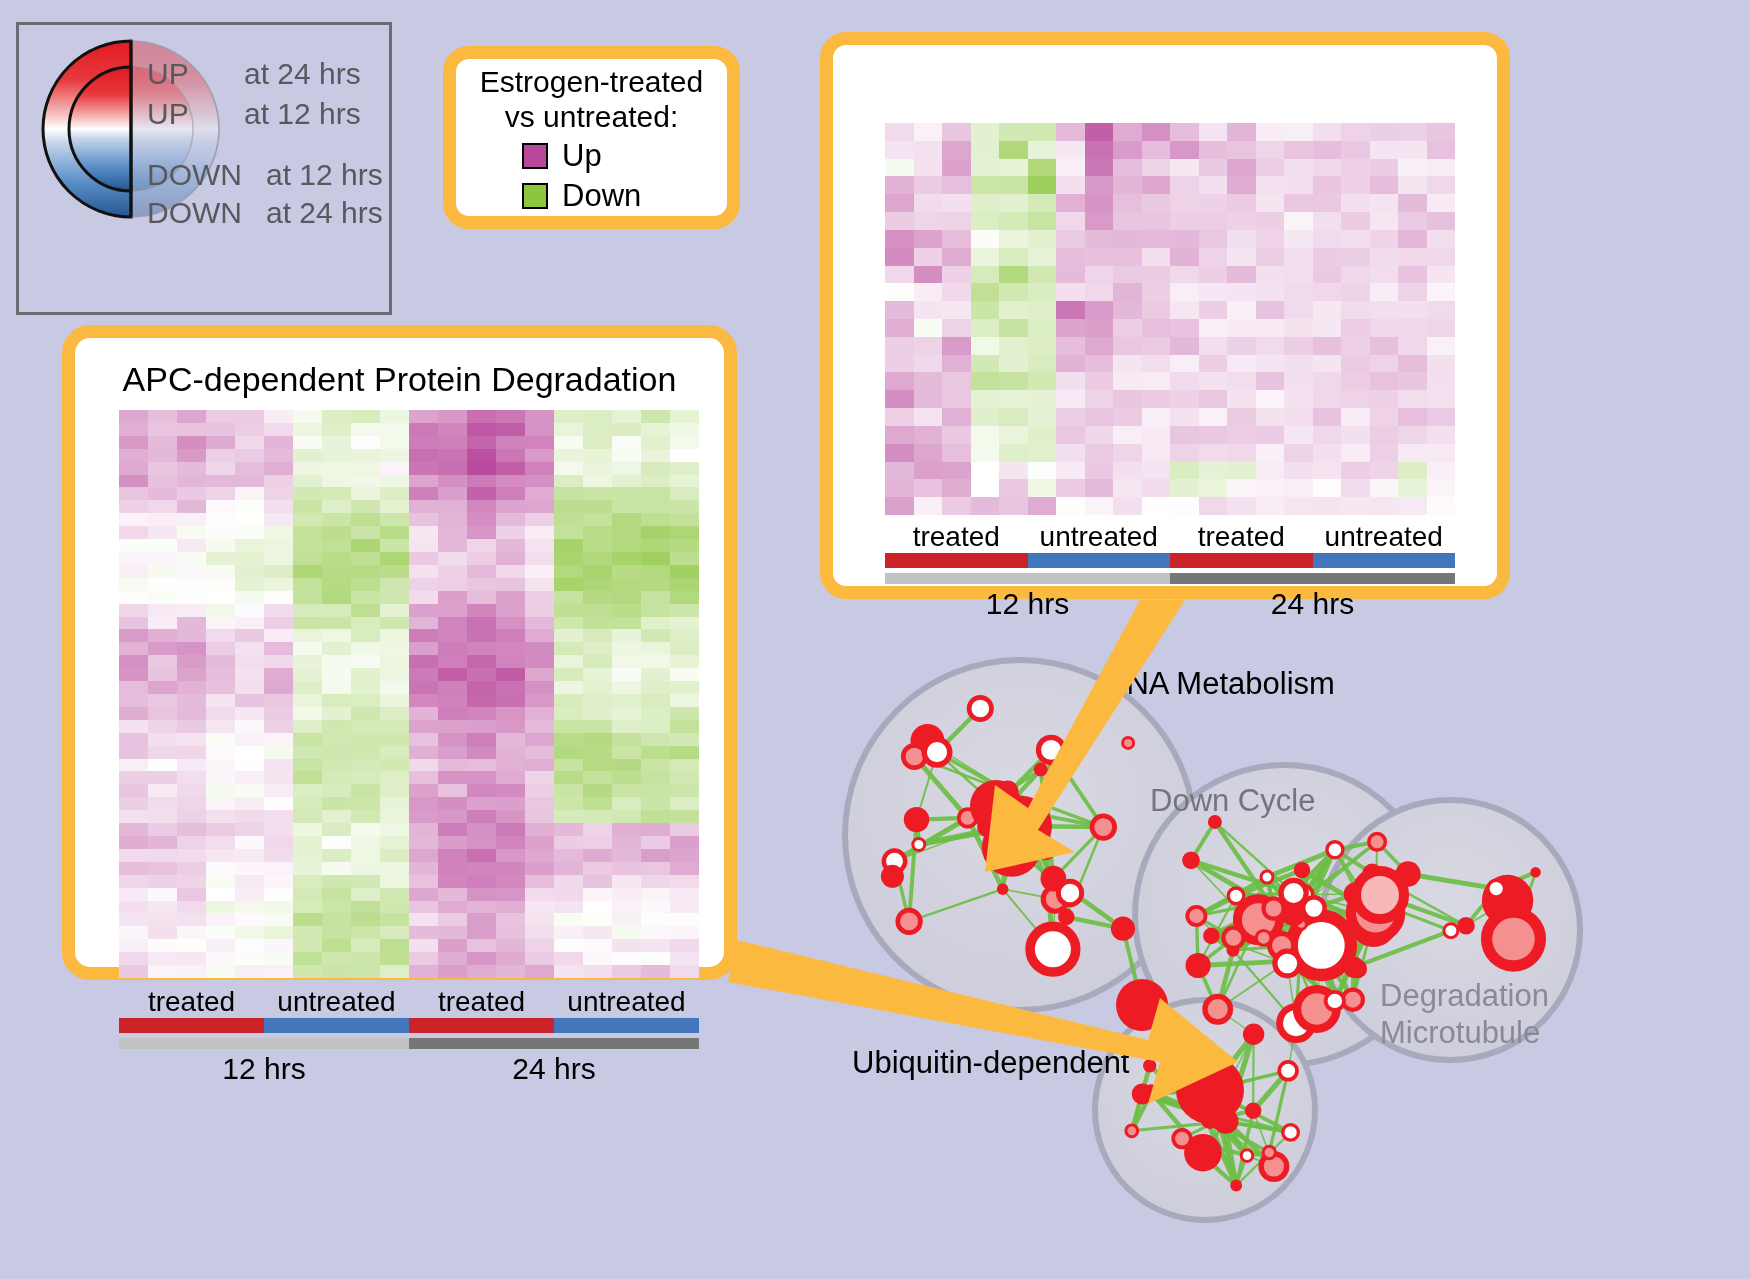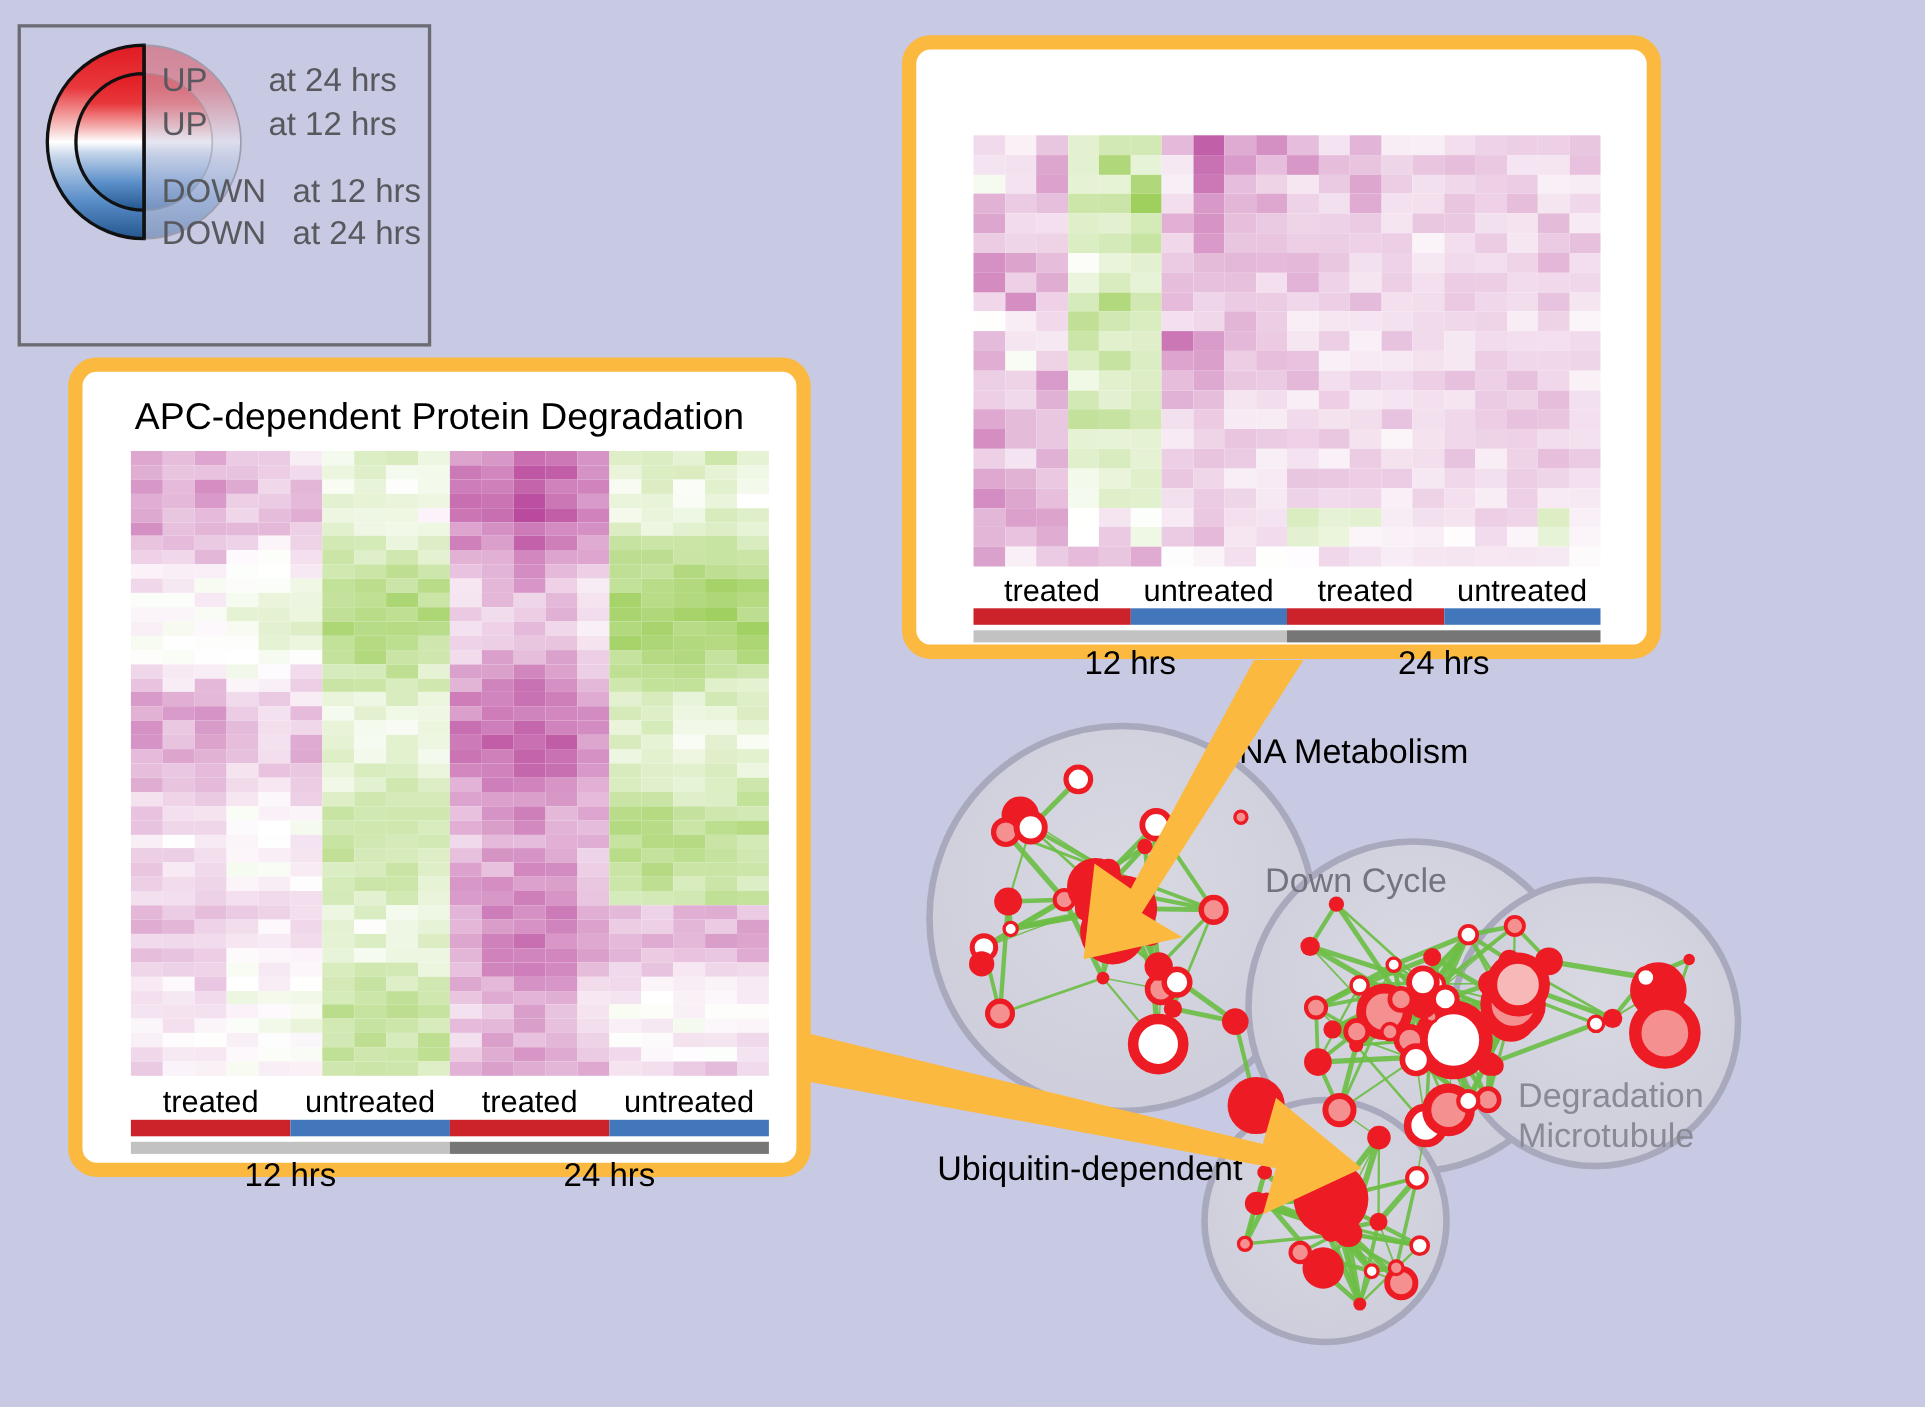--- a/index.html
+++ b/index.html
@@ -40,21 +40,21 @@
     position:absolute;inset:0;display:flex;flex-direction:column;
     align-items:center;justify-content:center;padding-top:4px;box-sizing:border-box;
   }
   #key-title{font-size:30px;color:#000;text-align:center;line-height:1.14;}
   .key-item{display:flex;align-items:center;gap:14px;margin-top:4px;align-self:flex-start;margin-left:66px;}
   .key-swatch{width:26px;height:26px;border:2px solid #000;box-sizing:border-box;}
   .key-label{font-size:31px;color:#000;}
 
   
   #rf-panel{left:820px;top:32px;width:690px;height:567px;}
-  #apc-panel{left:62px;top:325px;width:675px;height:745px;}
+  #apc-panel{left:62px;top:325px;width:675px;height:655px;border-radius:28px;}
   .panel-title{
     position:absolute;left:0;right:0;text-align:center;
     font-size:33px;color:#000;
   }
   #rf-panel .panel-title{top:28px;}
   #apc-panel .panel-title{top:22px;font-size:34px;}
 
   .heat{position:absolute;display:grid;}
   .heat div{width:100%;height:100%;}
 
@@ -122,20 +122,36 @@
     <div class="legend-row" style="left:225px;top:72px;">at 12 hrs</div>
 
     <div class="legend-term" style="left:128px;top:133px;">DOWN</div>
     <div class="legend-row" style="left:247px;top:133px;">at 12 hrs</div>
 
     <div class="legend-term" style="left:128px;top:171px;">DOWN</div>
     <div class="legend-row" style="left:247px;top:171px;">at 24 hrs</div>
 
   </div>
 
+  <div id="key-panel" class="panel">
+    <div id="key-inner">
+      <div id="key-title">
+        <div>Estrogen-treated</div>
+        <div>vs untreated:</div>
+      </div>
+      <div class="key-item">
+        <span class="key-swatch" style="background:#b9479c"></span>
+        <span class="key-label">Up</span>
+      </div>
+      <div class="key-item">
+        <span class="key-swatch" style="background:#8cc63e"></span>
+        <span class="key-label">Down</span>
+      </div>
+    </div>
+  </div>
 
   <div id="rf-panel" class="panel">
     <div id="rf-heat" class="heat" style="left: 52px; top: 78px; width: 570px; height: 392px; grid-template-columns: repeat(20, 1fr); grid-template-rows: repeat(22, 1fr);">
         <div style="background:rgb(241,218,235)"></div>
         <div style="background:rgb(250,241,247)"></div>
         <div style="background:rgb(233,198,224)"></div>
         <div style="background:rgb(227,241,208)"></div>
         <div style="background:rgb(211,233,181)"></div>
         <div style="background:rgb(210,233,179)"></div>
         <div style="background:rgb(228,185,217)"></div>

